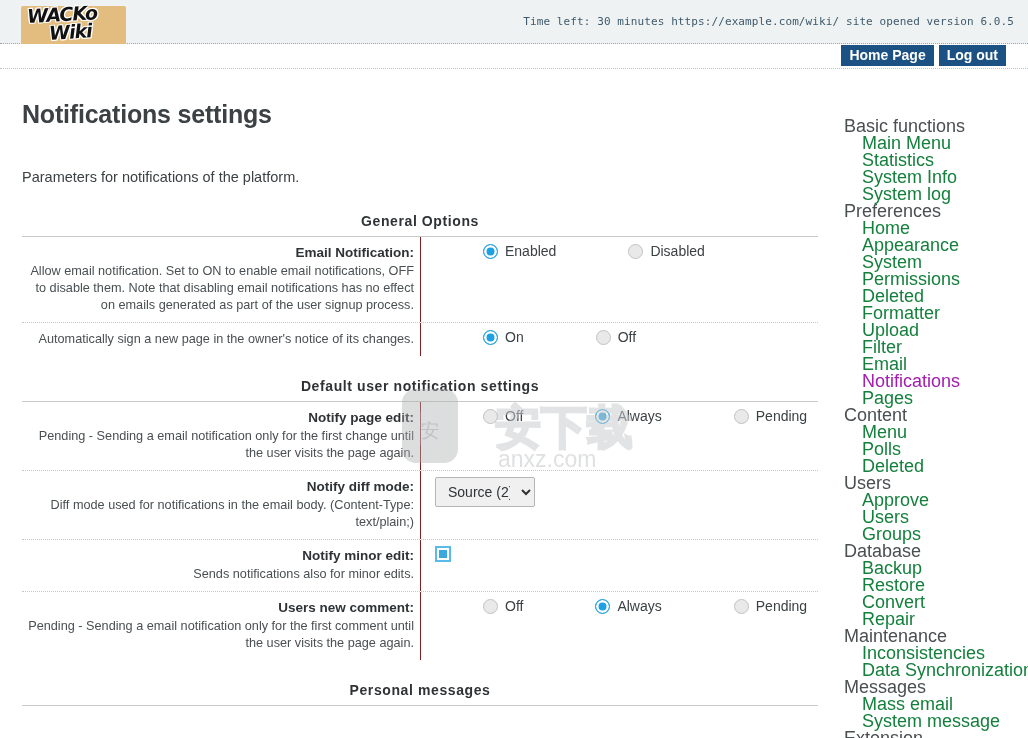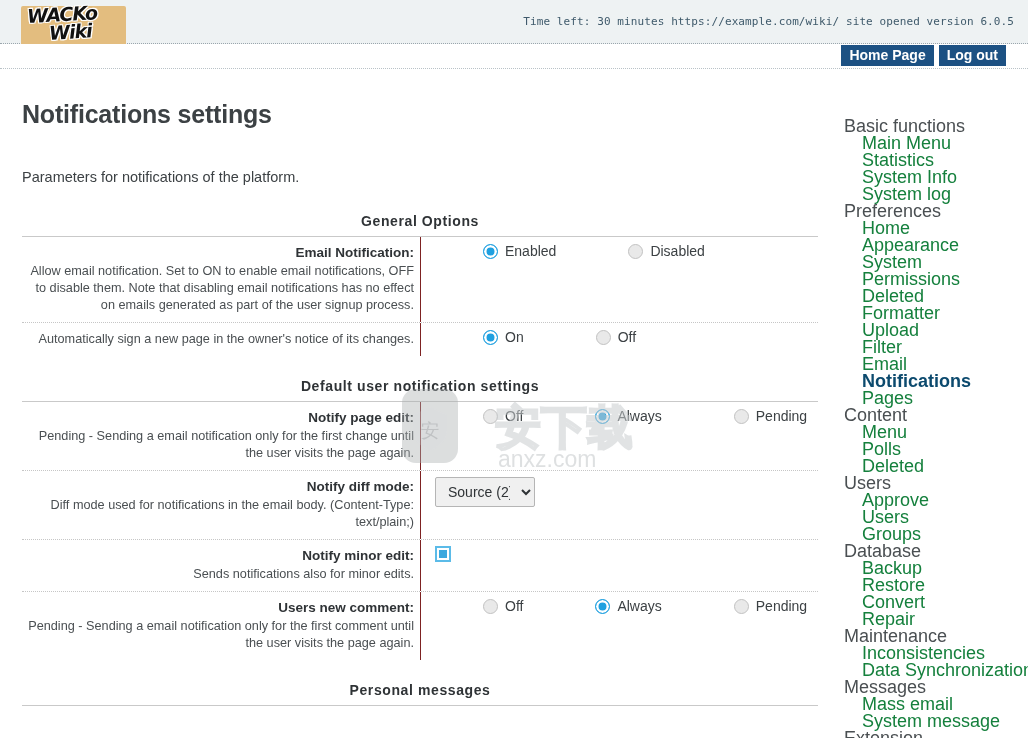--- a/index.html
+++ b/index.html
@@ -99,21 +99,21 @@
     color: #4a4f52;
     padding-left: 6px;
     white-space: nowrap;
   }
   .side-link {
     color: #15803d;
     padding-left: 24px;
     white-space: nowrap;
     cursor: pointer;
   }
-  .side-link.active { font-weight: bold; color: #0c4a6e; }
+  .side-link.active { font-weight: normal; color: #a21caf; }
 
   .content {
     position: absolute;
     left: 0; top: 0;
     width: 838px;
     padding: 0 0 0 0;
   }
   h1.page-title {
     margin: 31px 0 0 22px;
     font-size: 25px;

